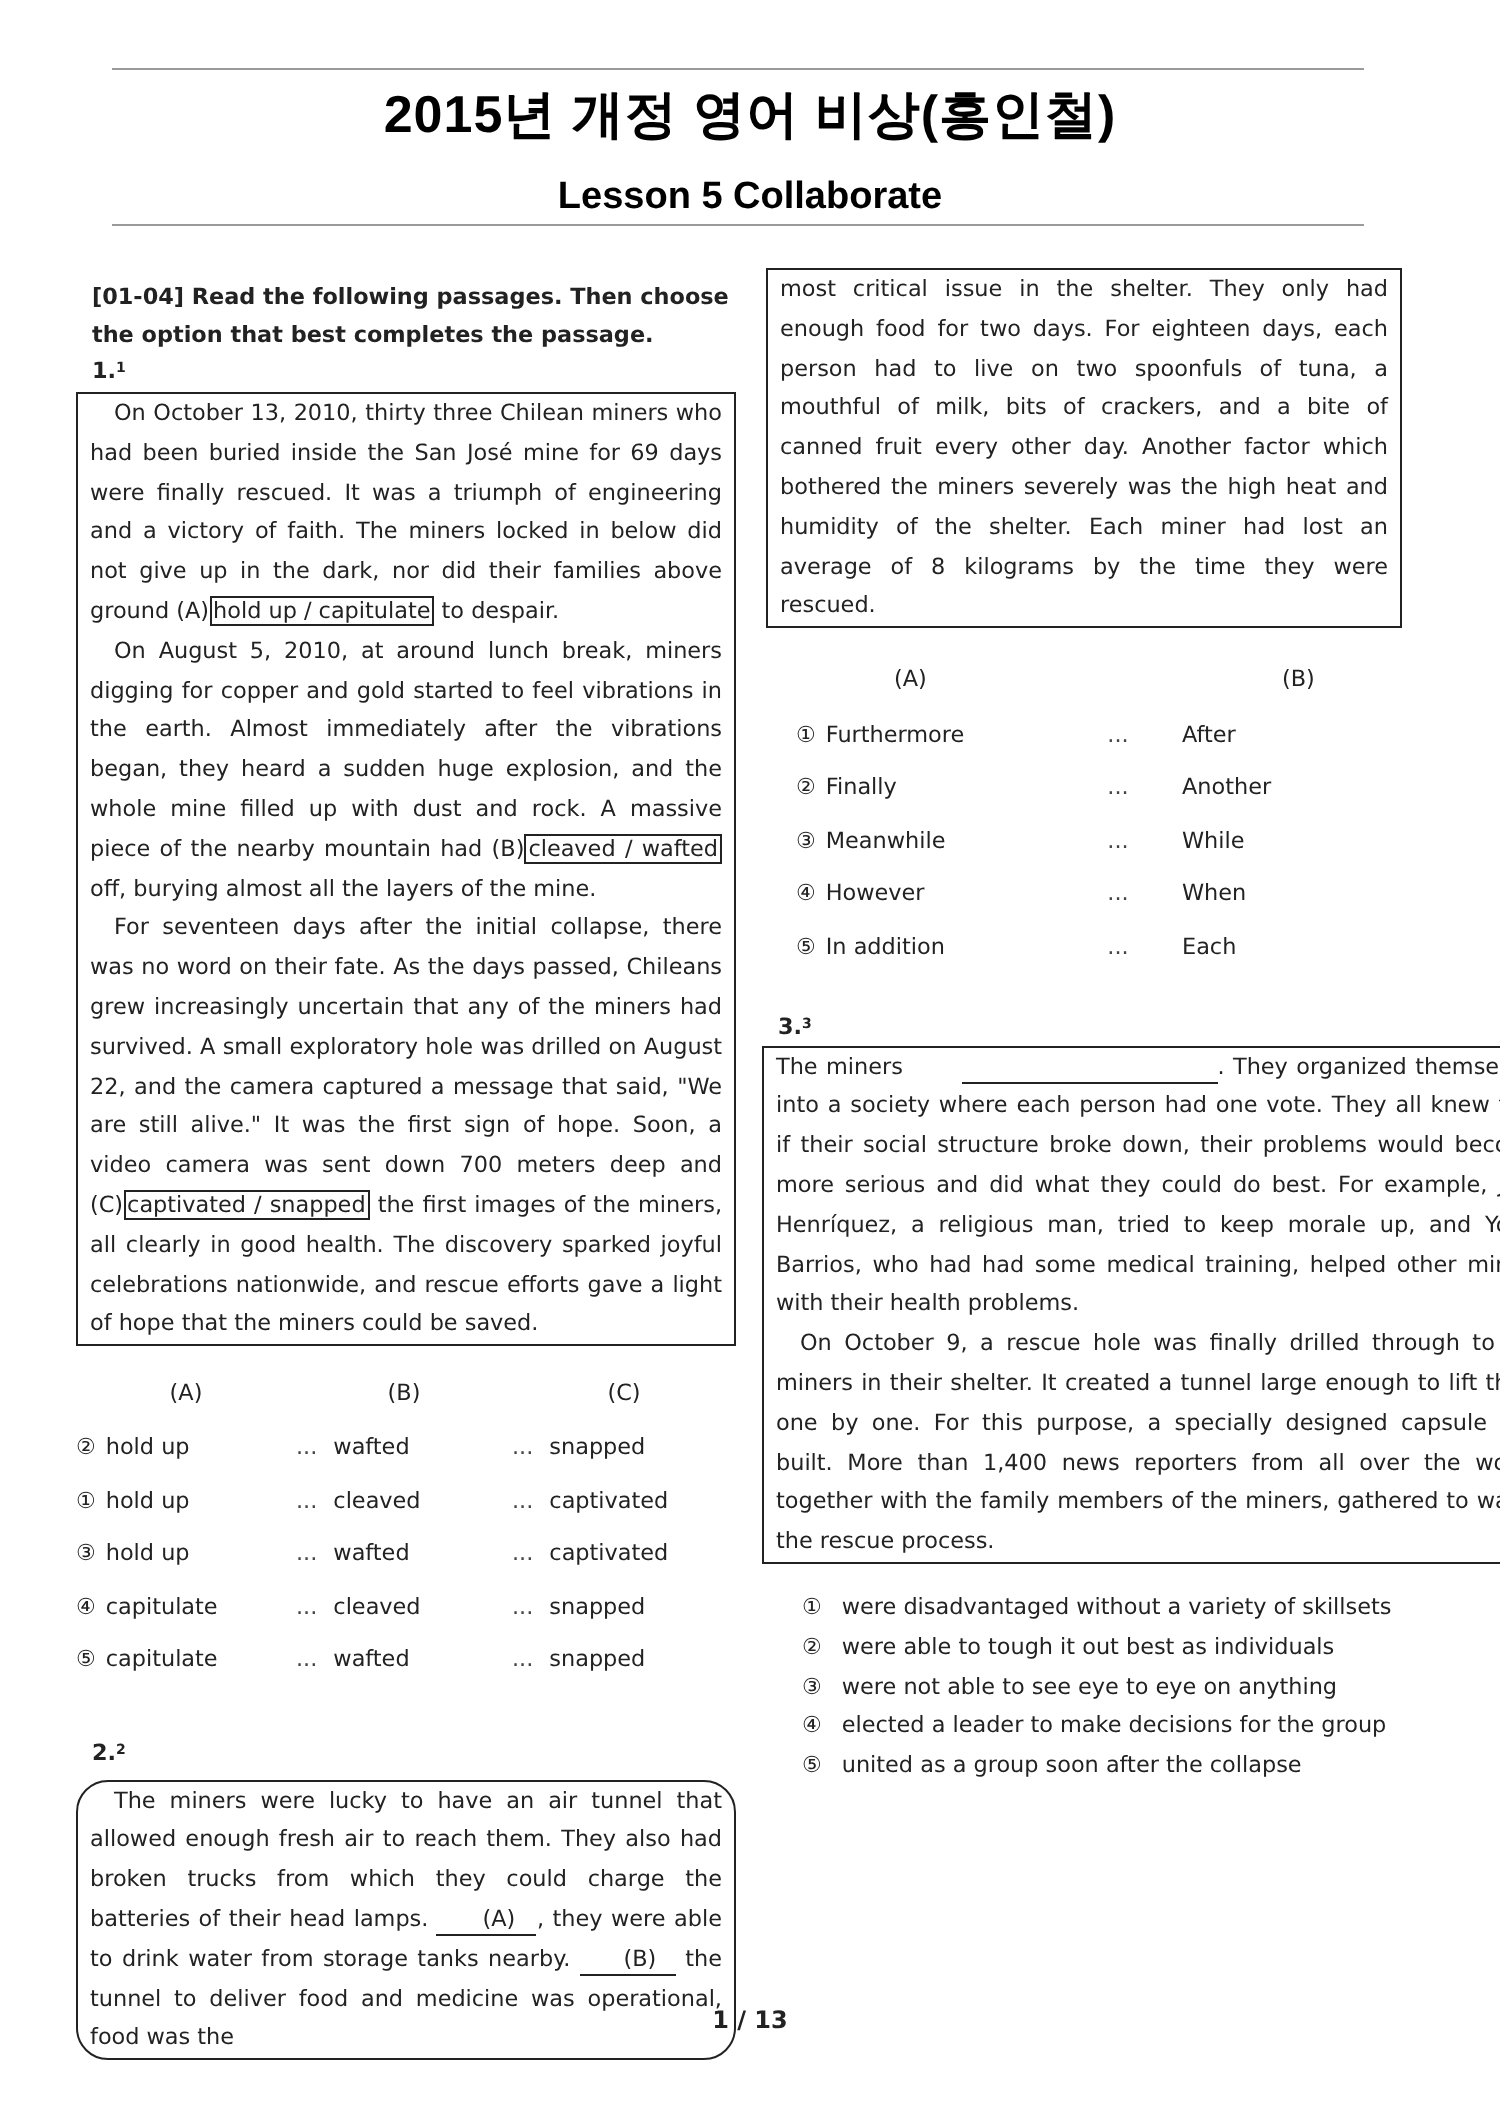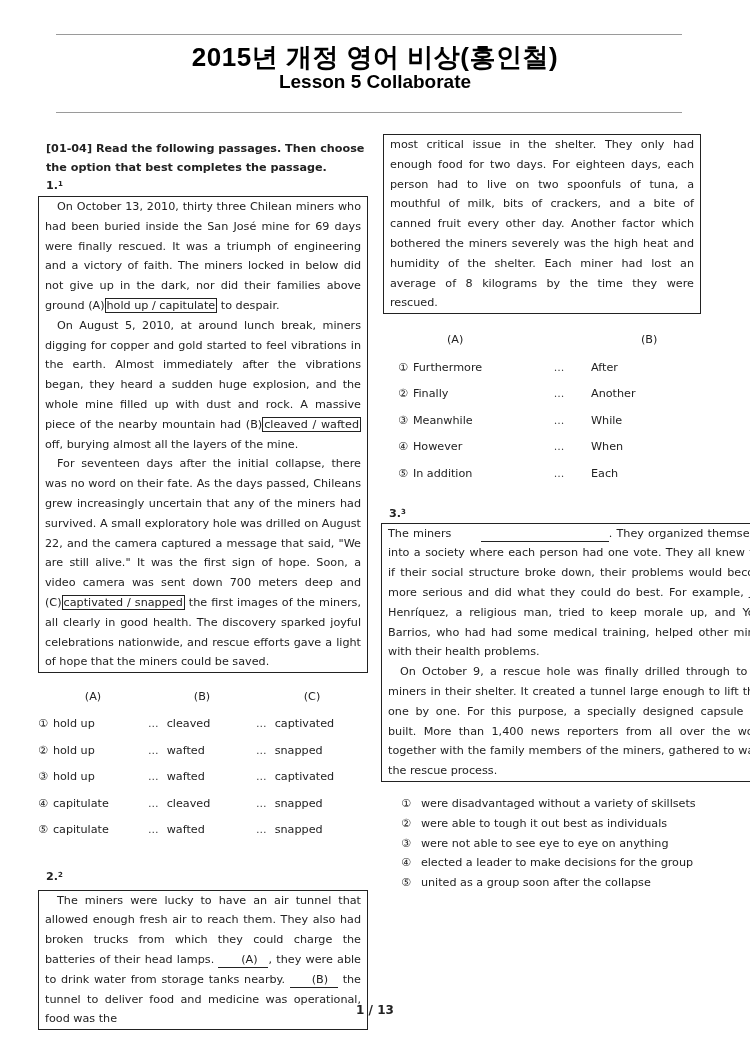--- a/index.html
+++ b/index.html
@@ -6,21 +6,21 @@
   body {
     width: 750px; height: 1060px; position: relative; overflow: hidden;
     font-family: "DejaVu Sans", sans-serif; color: #222;
   }
   .rule { position: absolute; height: 1px; background: #9a9a9a; }
   .rule.top { left: 56px; top: 34px; width: 626px; }
   .rule.mid { left: 56px; top: 112px; width: 626px; }
 
   .title { position: absolute; left: 0; width: 750px; text-align: center; font-family: "Liberation Sans", sans-serif; font-weight: bold; color: #000; }
   .title.main { top: 40px; font-size: 26px; letter-spacing: 0.5px; }
-  .title.sub { top: 71px; font-size: 19px; }
+  .title.sub { top: 88px; font-size: 19px; }
 
   .col { position: absolute; font-size: 11.2px; line-height: 19.8px; }
   .col.left { left: 38px; width: 330px; }
   .col.right { left: 381px; width: 330px; }
 
   .instr { font-weight: bold; margin-left: 8px; line-height: 19px; }
   .qnum { font-weight: bold; margin-left: 8px; line-height: 18px; }
   .qnum sup { font-size: 7px; vertical-align: top; position: relative; top: -2px; }
 
   .box {
@@ -70,49 +70,49 @@
       </colgroup>
     <tbody>
         <tr>
       <th>(A)</th>
       <th>(B)</th>
       <th>(C)</th>
     </tr>
     </tbody>
       <tbody id="q1-rows">
         <tr>
+          <td><span class="circ">②</span><span>hold up</span></td>
+          <td><span class="dots" style="margin-right:8px">...</span><span>wafted</span></td>
+          <td><span class="dots" style="margin-right:8px">...</span><span>snapped</span></td>
+        </tr>
+        <tr>
           <td><span class="circ">①</span><span>hold up</span></td>
           <td><span class="dots" style="margin-right:8px">...</span><span>cleaved</span></td>
           <td><span class="dots" style="margin-right:8px">...</span><span>captivated</span></td>
-        </tr>
-        <tr>
-          <td><span class="circ">②</span><span>hold up</span></td>
-          <td><span class="dots" style="margin-right:8px">...</span><span>wafted</span></td>
-          <td><span class="dots" style="margin-right:8px">...</span><span>snapped</span></td>
         </tr>
         <tr>
           <td><span class="circ">③</span><span>hold up</span></td>
           <td><span class="dots" style="margin-right:8px">...</span><span>wafted</span></td>
           <td><span class="dots" style="margin-right:8px">...</span><span>captivated</span></td>
         </tr>
         <tr>
           <td><span class="circ">④</span><span>capitulate</span></td>
           <td><span class="dots" style="margin-right:8px">...</span><span>cleaved</span></td>
           <td><span class="dots" style="margin-right:8px">...</span><span>snapped</span></td>
         </tr>
         <tr>
           <td><span class="circ">⑤</span><span>capitulate</span></td>
           <td><span class="dots" style="margin-right:8px">...</span><span>wafted</span></td>
           <td><span class="dots" style="margin-right:8px">...</span><span>snapped</span></td>
         </tr>
       </tbody>
   </table>
 
   <div class="qnum" style="margin-top:24px;"><span>2.</span><sup>2</sup></div>
-  <div class="box" style="margin-top:4px;">
+  <div class="box" style="margin-top:4px;border-radius:16px;">
     <p class="indent"><span>The miners were lucky to have an air tunnel that allowed enough fresh air to reach them. They also had broken trucks from which they could charge the batteries of their head lamps. </span><span class="uline" style="width:50px;">(A)</span><span>, they were able to drink water from storage tanks nearby. </span><span class="uline" style="width:48px;">(B)</span><span> the tunnel to deliver food and medicine was operational, food was the</span></p>
   </div>
 </div>
 
 <div class="col right" style="top:134px;">
   <div class="box" style="width:318px; margin-left:2px;">
     <p>most critical issue in the shelter. They only had enough food for two days. For eighteen days, each person had to live on two spoonfuls of tuna, a mouthful of milk, bits of crackers, and a bite of canned fruit every other day. Another factor which bothered the miners severely was the high heat and humidity of the shelter. Each miner had lost an average of 8 kilograms by the time they were rescued.</p>
   </div>
 
   <table class="opt-table" style="margin-top:12px;">

